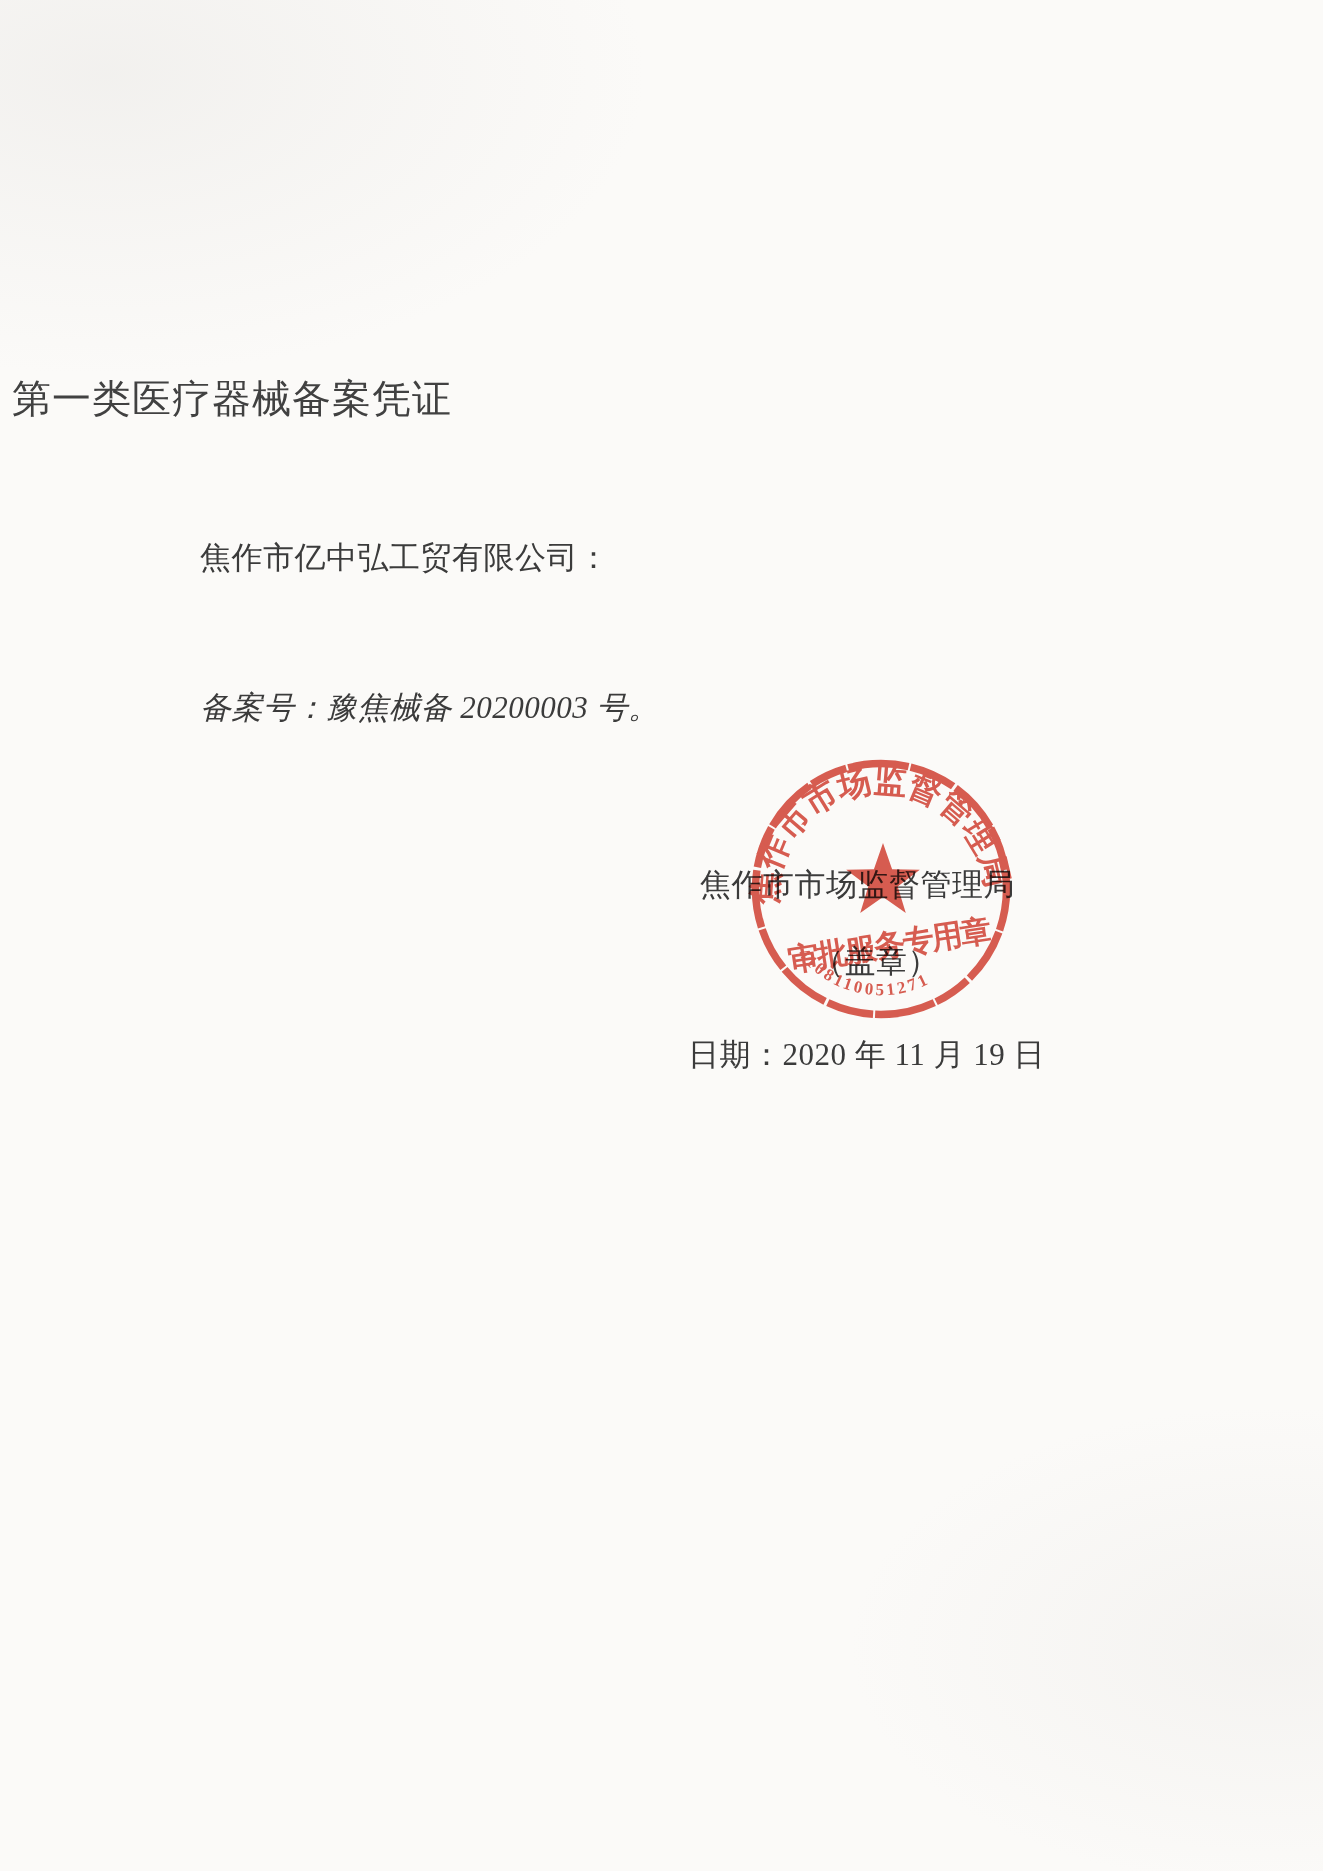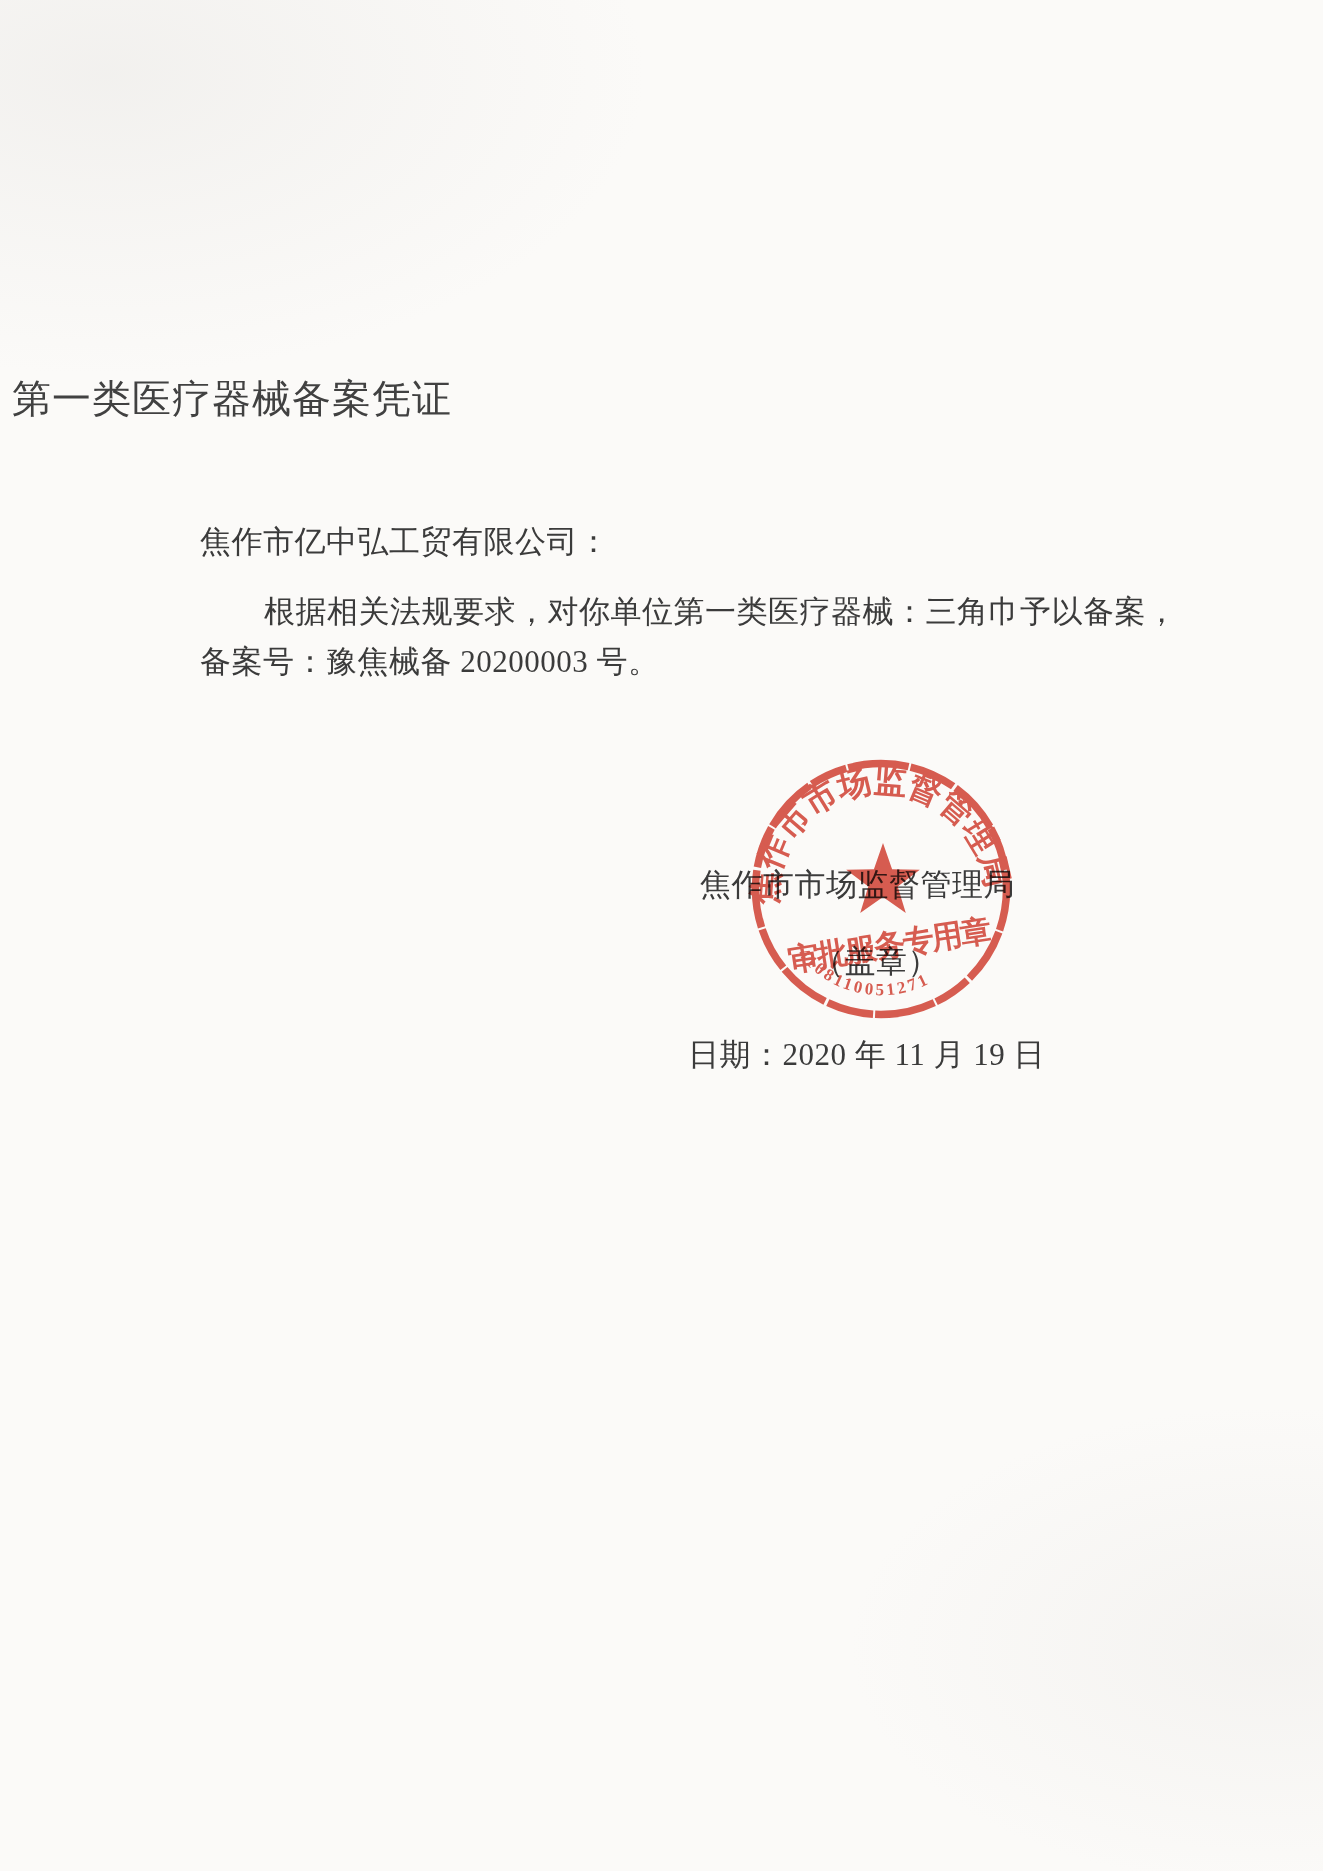--- a/index.html
+++ b/index.html
@@ -26,24 +26,25 @@
     color: #414141;
     white-space: nowrap;
   }
   .body-line {
     position: absolute;
     left: 200px;
     font-size: 31px;
     letter-spacing: 0.5px;
     color: #3b3b3b;
     white-space: nowrap;
+    margin-top: 16px;
   }
   .line-company   { top: 521px; }
   .line-paragraph { top: 591px; left: 264px; }
-  .line-filing    { top: 641px; }
+  .line-filing    { top: 671px; font-style: italic; }
   .sign-line {
     position: absolute;
     font-size: 31px;
     color: #3b3b3b;
     white-space: nowrap;
     letter-spacing: 0.5px;
   }
   .line-issuer { top: 864px;  left: 700px; }
   .line-seal   { top: 941px;  left: 782px; margin-left: 31px; }
   .line-date   { top: 1034px; left: 688px; }
@@ -61,21 +62,20 @@
 </style>
 </head>
 <body>
 
 <div class="page">
 
   <div class="doc-title">第一类医疗器械备案凭证</div>
 
   <div class="body-line line-company">焦作市亿中弘工贸有限公司：</div>
 
-  <div class="body-line line-paragraph">根据相关法规要求，对你单位第一类医疗器械：三角巾予以备案，</div>
 
   <div class="body-line line-filing">备案号：豫焦械备 20200003 号。</div>
 
   <div class="sign-line line-issuer">焦作市市场监督管理局</div>
 
   <div class="sign-line line-seal">（盖章）</div>
 
   <div class="sign-line line-date">日期：2020 年 11 月 19 日</div>
 
   <svg class="stamp" viewBox="0 0 266 266" xmlns="http://www.w3.org/2000/svg">

